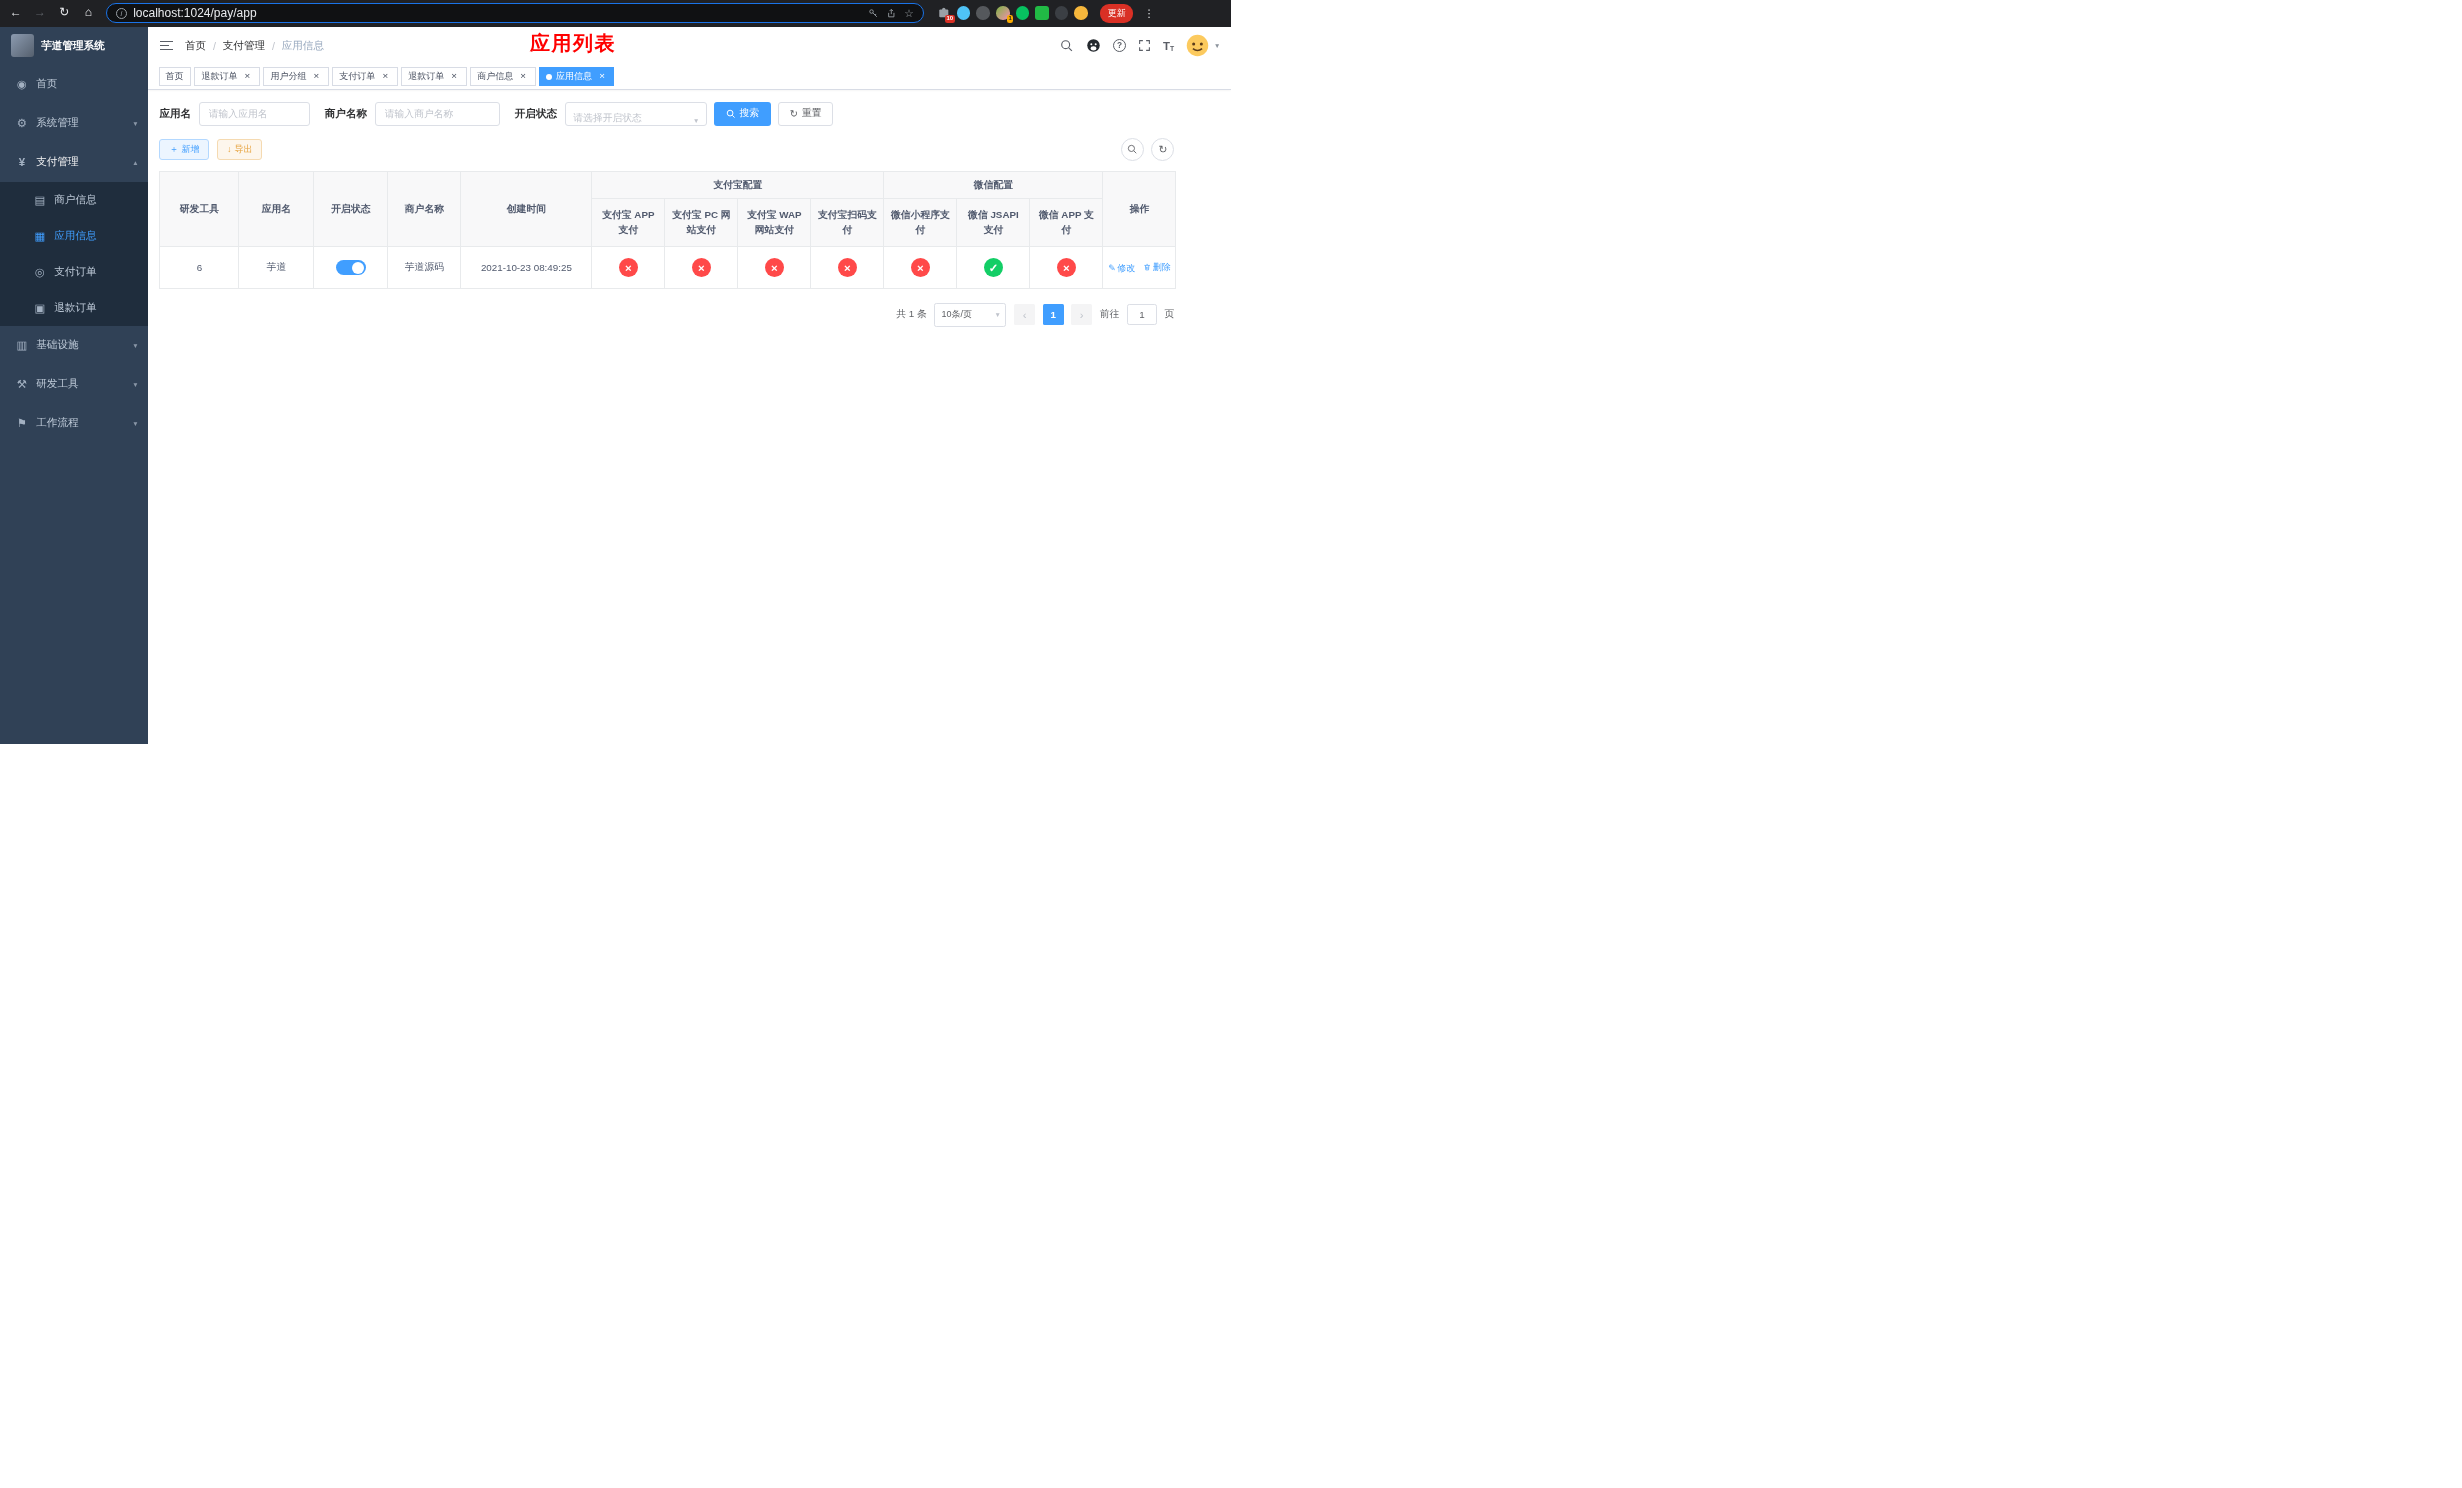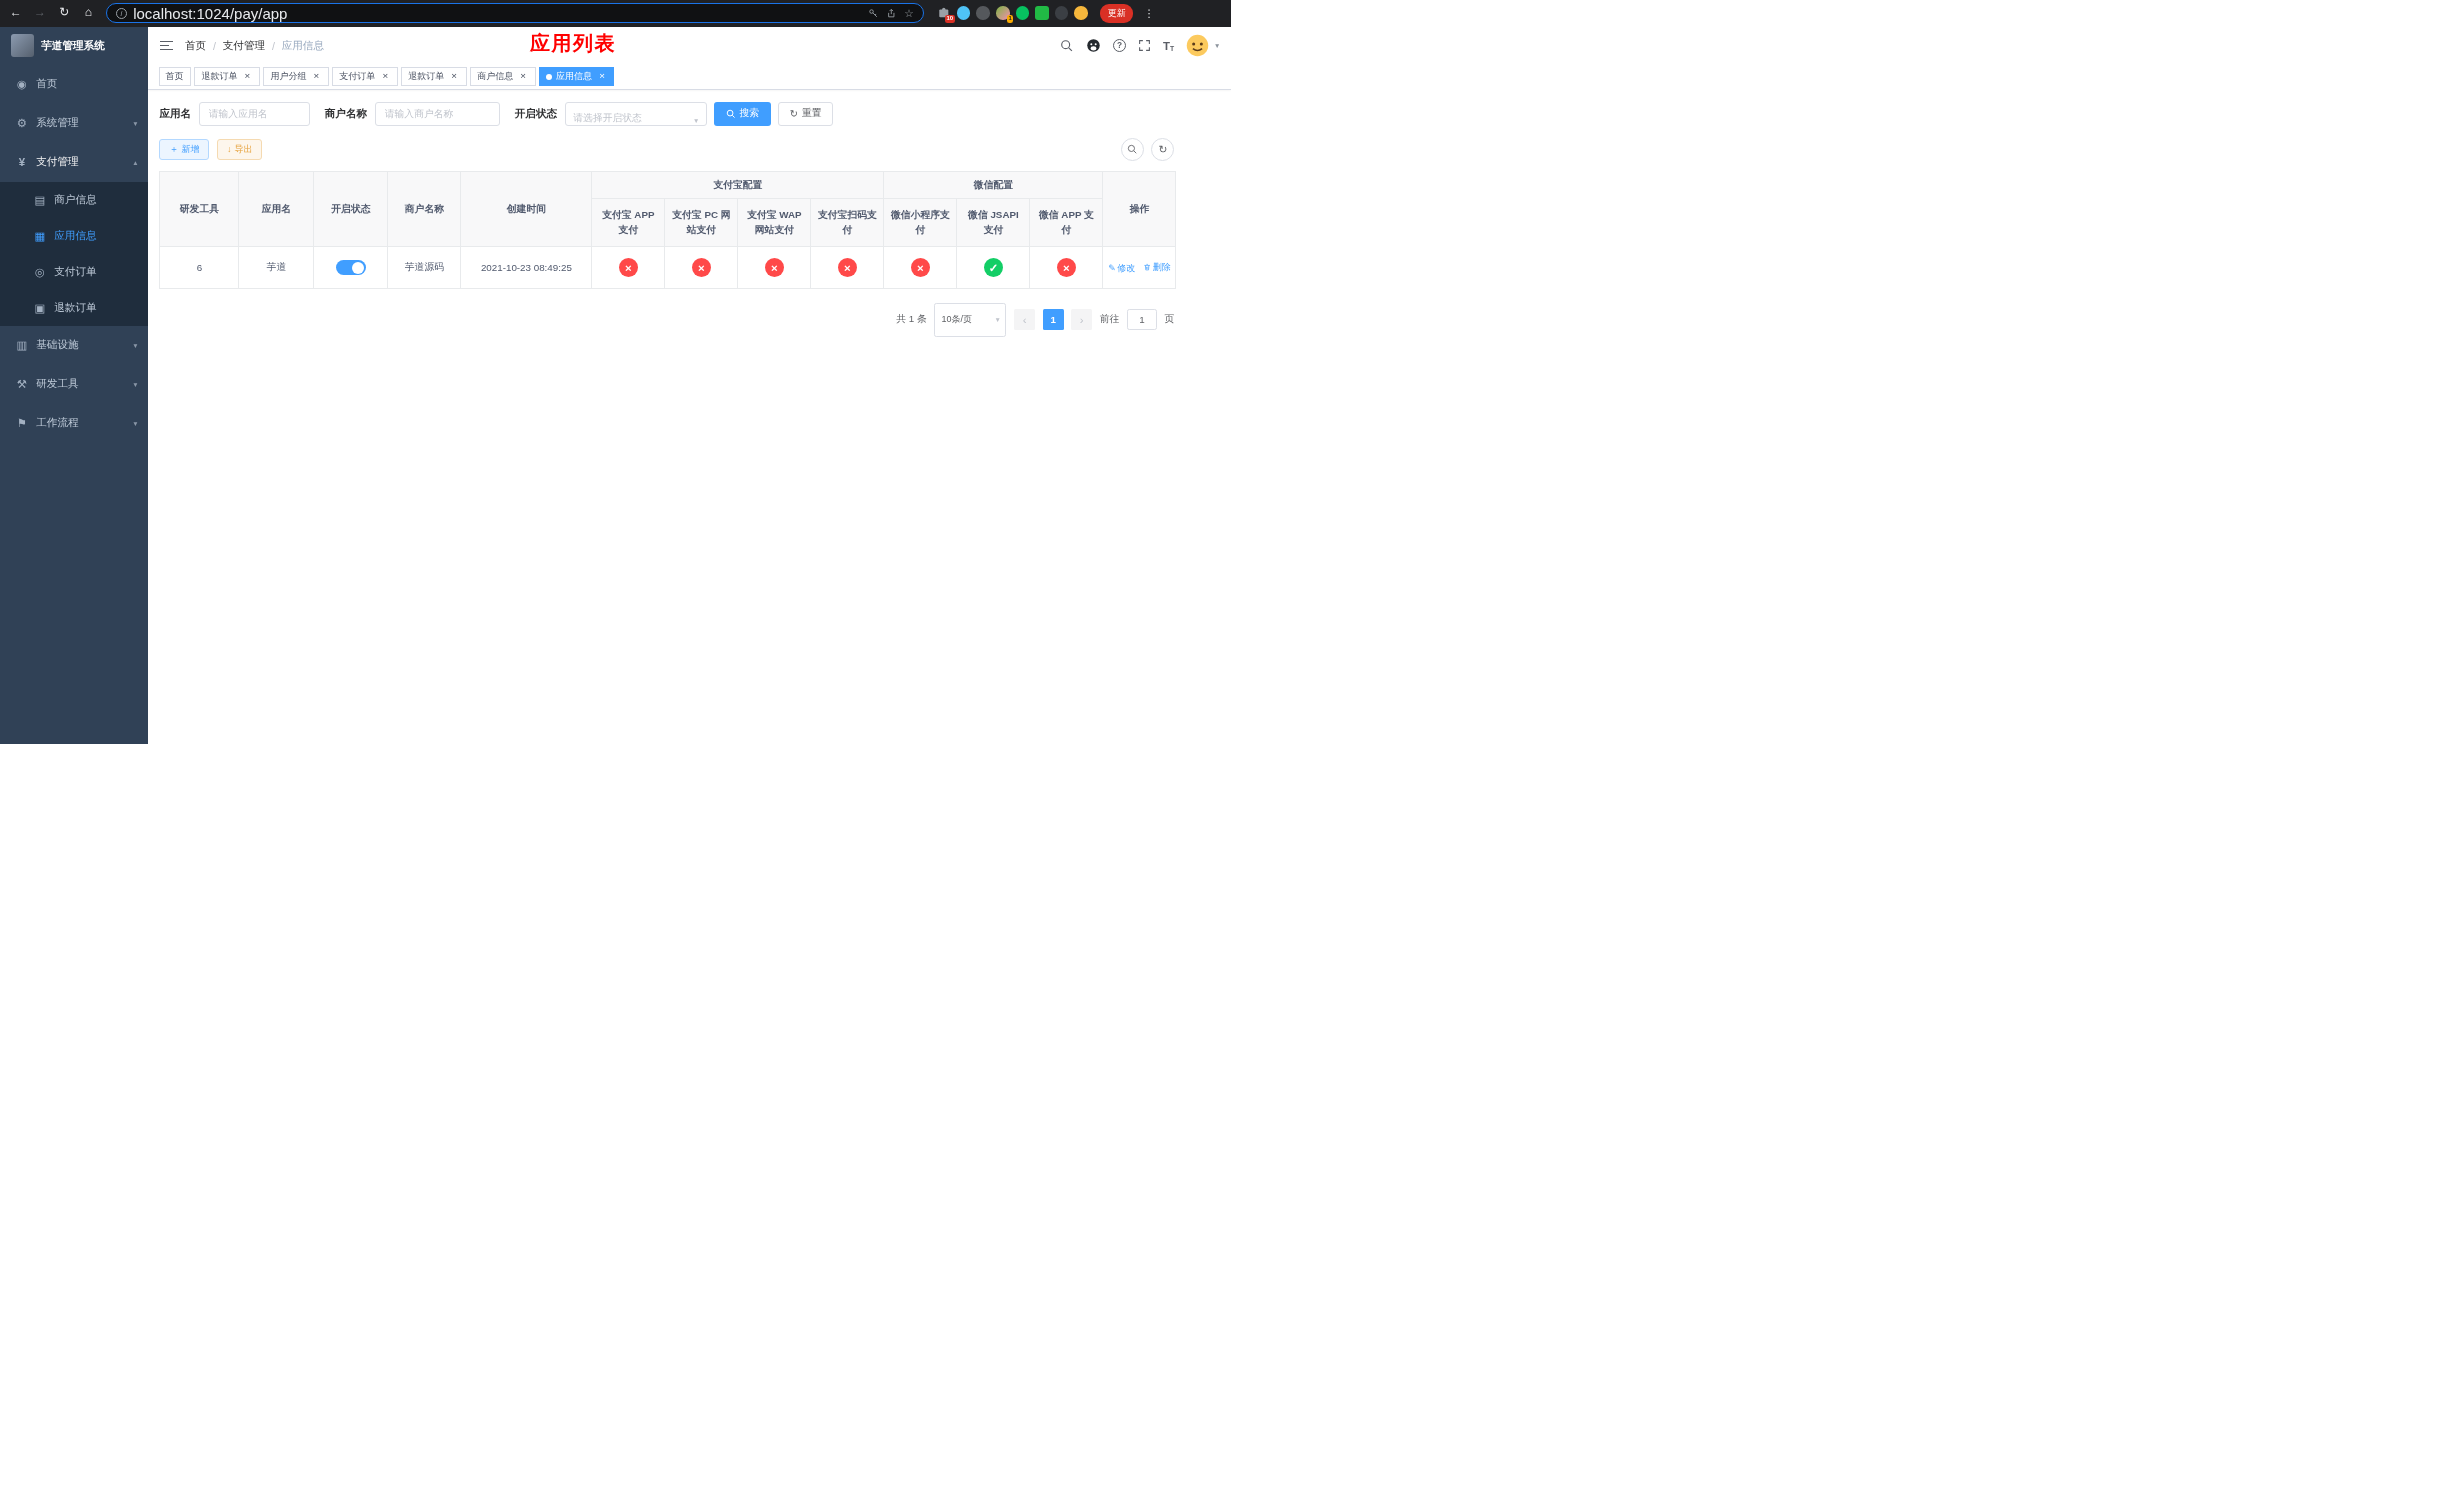--- a/index.html
+++ b/index.html
@@ -5,21 +5,21 @@
   *{box-sizing:border-box;margin:0;padding:0}
   html,body{width:1231px;height:744px}
   body{font-family:"Liberation Sans",sans-serif;background:#fff;overflow:hidden;position:relative}
 
   
   .chrome{height:26.5px;background:#202124;display:flex;align-items:center;padding:0 6px;gap:4.5px}
   .nav-btn{color:#e8eaed;font-size:12px;width:19.7px;height:19.7px;line-height:19.7px;text-align:center;border-radius:50%;flex:0 0 auto}
   .nav-btn.disabled{color:#5f6368}
   .omnibox{flex:0 0 818px;height:20.4px;background:#101113;border:1.5px solid #1a73e8;border-radius:10.6px;display:flex;align-items:center;padding:0 9px;gap:6px;margin-left:3px}
   .info-circle{width:11.4px;height:11.4px;border:1.1px solid #9aa0a6;border-radius:50%;color:#9aa0a6;font-size:7.6px;line-height:9px;text-align:center;font-style:italic;flex:0 0 auto}
-  .url-text{color:#e8eaed;font-size:15px;white-space:nowrap}
+  .url-text{color:#e8eaed;font-size:12px;white-space:nowrap}
   .omni-right{margin-left:auto;display:flex;align-items:center;gap:7.6px}
   .star{color:#9aa0a6;font-size:10.6px}
   .ext-area{display:flex;align-items:center;gap:6px;margin-left:9px}
   .ext-wrap{position:relative;width:13.6px;height:13.6px}
   .ext{width:13.6px;height:13.6px;border-radius:50%;display:block}
   .ext.square{border-radius:3px}
   .badge{position:absolute;bottom:-3px;right:-3.8px;color:#fff;font-size:6px;line-height:7.6px;padding:0 1.5px;border-radius:2.3px;font-weight:bold}
   .badge.red{background:#d93025}
   .badge.green{background:#f9ab00;color:#222}
   .update-pill{background:#d93025;color:#fff;font-size:9px;border-radius:9px;padding:3px 7.6px;margin-left:7.6px;white-space:nowrap}
@@ -96,21 +96,21 @@
   .toggle{width:30px;height:15px;border-radius:7.6px;background:#409EFF;position:relative;display:inline-block;cursor:pointer;vertical-align:middle}
   .knob{position:absolute;right:1.5px;top:1.5px;width:12px;height:12px;border-radius:50%;background:#fff}
   .status-circle{width:19.7px;height:19.7px;border-radius:50%;display:inline-flex;align-items:center;justify-content:center;color:#fff;font-size:11.4px;font-weight:bold}
   .status-circle.fail{background:#ff4949}
   .status-circle.success{background:#13ce66}
   .ops a{color:#409EFF;font-size:9px;text-decoration:none;cursor:pointer;display:inline-flex;align-items:center;gap:1.5px}
   .ops a + a{margin-left:7.6px}
 
   
   .pagination{width:1015px;display:flex;justify-content:flex-end;align-items:center;gap:7.6px;margin-top:13.6px;font-size:9.8px;color:#606266}
-  .page-size{width:72px;height:34px;border:0.8px solid #dcdfe6;border-radius:2.3px;display:flex;align-items:center;justify-content:space-between;padding:8px 6px;font-size:9px;color:#606266;cursor:pointer;background:#fff}
+  .page-size{width:72px;height:24px;border:0.8px solid #dcdfe6;border-radius:2.3px;display:flex;align-items:center;justify-content:space-between;padding:8px 6px;font-size:9px;color:#606266;cursor:pointer;background:#fff}
   .pg-btn{width:21px;height:21px;background:#f4f4f5;border-radius:1.5px;display:flex;align-items:center;justify-content:center;color:#c0c4cc;font-size:11.4px;cursor:pointer}
   .pg-num{width:21px;height:21px;background:#409EFF;border-radius:1.5px;display:flex;align-items:center;justify-content:center;color:#fff;font-weight:bold;font-size:9.8px;cursor:pointer}
   .goto-input{width:30px;height:21px;border:0.8px solid #dcdfe6;border-radius:2.3px;text-align:center;font-size:9.8px;color:#606266;outline:none}
 
   
   .annotation{position:absolute;top:30px;left:530px;font-size:20px;font-weight:bold;color:#ff0000;z-index:99;letter-spacing:1.5px}
 </style>
 </head>
 <body>
 

